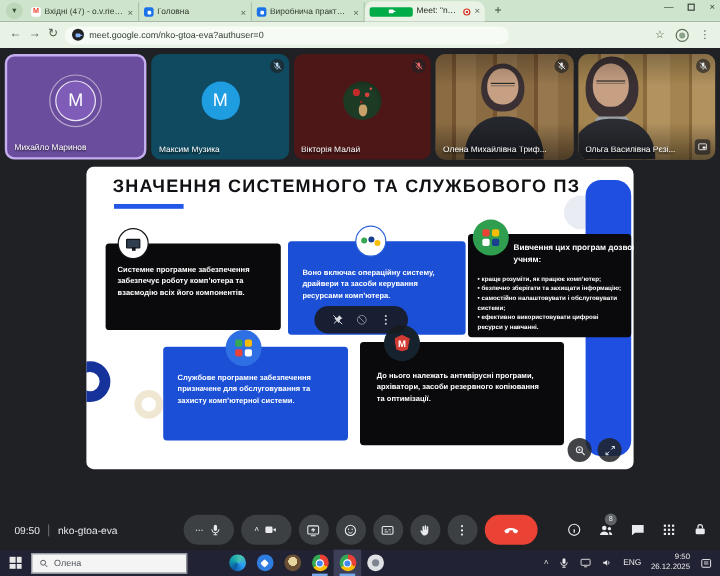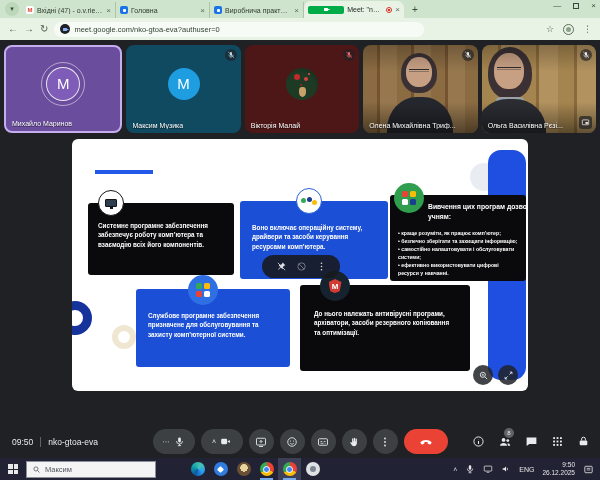--- a/index.html
+++ b/index.html
@@ -377,20 +377,21 @@
         <span class="tile-name">Ольга Василівна Рєзі...</span>
       </div>
     </div>
 
     <div class="stage">
       <div class="slide">
         <div class="deco-circle"></div>
         <div class="blue-panel"></div>
         <div class="deco-ring-dark"></div>
         <div class="deco-ring-pale"></div>
+        <div class="slide-title">ЗНАЧЕННЯ СИСТЕМНОГО ТА СЛУЖБОВОГО ПЗ</div>
         <div class="slide-underline"></div>
 
         <div class="cicon cicon1">
             <span class="mon"></span>
           </div>
         <div class="card card-black card1">
           <p>Системне програмне забезпечення забезпечує роботу комп’ютера та взаємодію всіх його компонентів.</p>
         </div>
 
         <div class="cicon cicon2">
@@ -543,21 +544,21 @@
           <span></span>
           <span></span>
           <span></span>
           <span></span>
         </span>
     </div>
     <div class="tsearch">
       <svg class="ic" width="9" height="9">
           <use href="#ic-search"></use>
         </svg>
-      <span class="tsearch-text">Максим</span>
+      <span class="tsearch-text">Олена</span>
     </div>
     <div class="task-icons">
       <div class="ticon">
           <span class="i-edge"></span>
         </div>
       <div class="ticon">
           <span class="i-blue"></span>
         </div>
       <div class="ticon">
           <span class="i-owl"></span>

